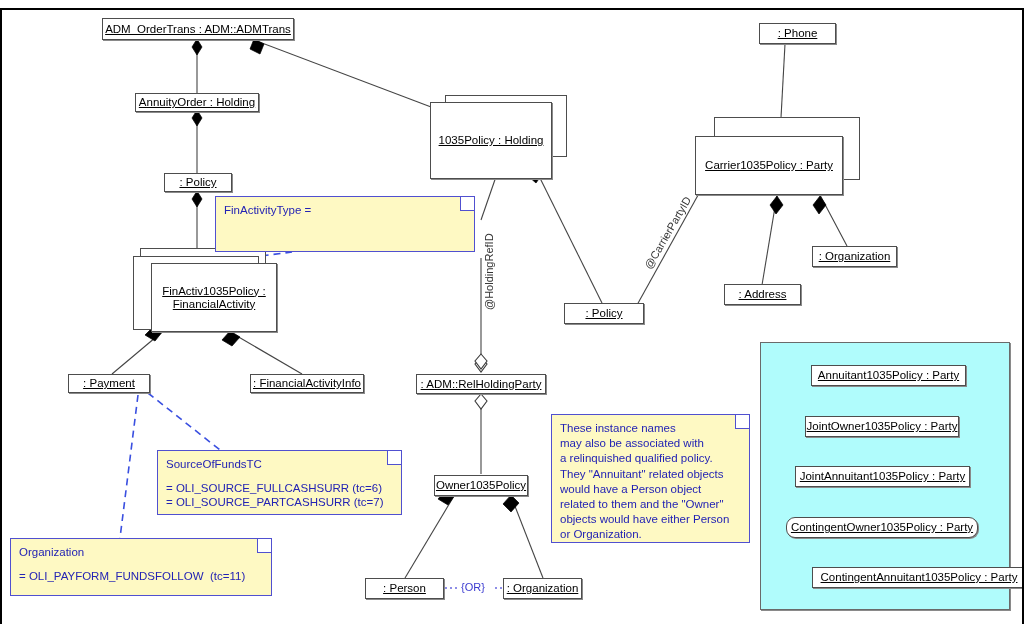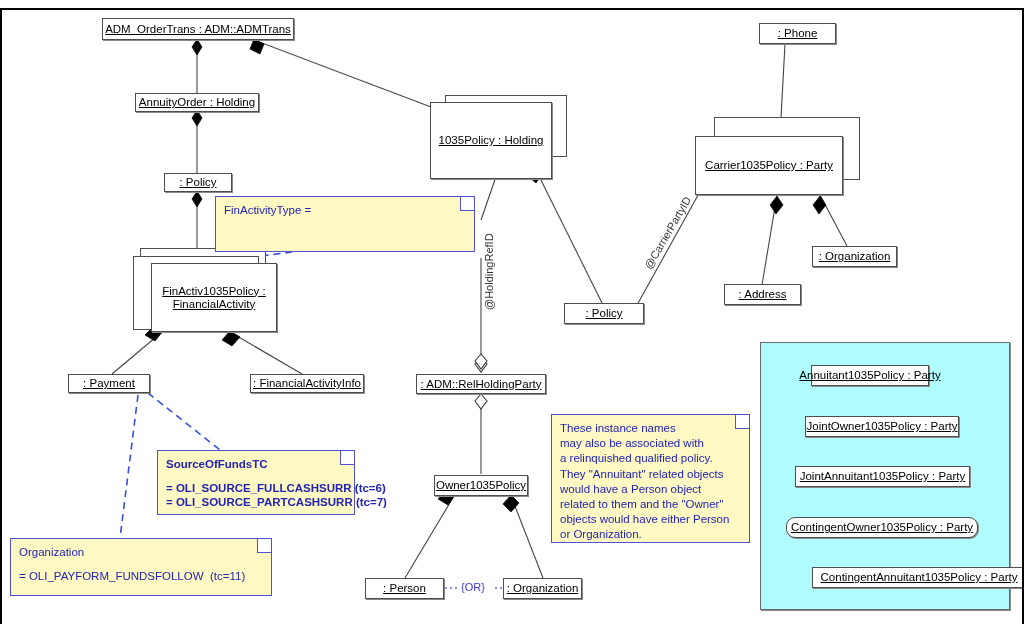--- a/index.html
+++ b/index.html
@@ -269,21 +269,21 @@
   <div class="ortext" style="left:459px; top:571px;">
     <span>{OR}</span>
   </div>
 
   <div class="note" style="left:213px; top:186px; width:260px; height:56px;">
     <div class="fold"></div>
     <div class="line">FinActivityType =</div>
     <div class="gap"></div>
   </div>
 
-  <div class="note" style="left:155px; top:440px; width:198px; height:65px;font-weight:bold;">
+  <div class="note" style="left:155px; top:440px; width:245px; height:65px;">
     <div class="fold"></div>
     <div class="line">SourceOfFundsTC</div>
     <div class="gap"></div>
     <div class="line">= OLI_SOURCE_FULLCASHSURR (tc=6)</div>
     <div class="line">= OLI_SOURCE_PARTCASHSURR (tc=7)</div>
   </div>
 
   <div class="note" style="left:8px; top:528px; width:262px; height:58px;">
     <div class="fold"></div>
     <div class="line">Organization</div>
@@ -297,21 +297,21 @@
     <div class="line">may also be associated with</div>
     <div class="line">a relinquished qualified policy.</div>
     <div class="line">They "Annuitant" related objects</div>
     <div class="line">would have a Person object</div>
     <div class="line">related to them and the "Owner"</div>
     <div class="line">objects would have either Person</div>
     <div class="line">or Organization.</div>
   </div>
 
   <div class="panel" style="left:758px; top:332px; width:250px; height:268px;">
-    <div class="obj" style="left:50px; top:22px; width:118px; height:21px;">
+    <div class="obj" style="left:50px; top:22px; width:155px; height:21px;">
       <span class="nm">Annuitant1035Policy : Party</span>
     </div>
     <div class="obj" style="left:44px; top:73px; width:154px; height:21px;">
       <span class="nm">JointOwner1035Policy : Party</span>
     </div>
     <div class="obj" style="left:34px; top:123px; width:175px; height:21px;">
       <span class="nm">JointAnnuitant1035Policy : Party</span>
     </div>
     <div class="obj" style="left:25px; top:174px; width:192px; height:21px;border-radius:9px;">
       <span class="nm">ContingentOwner1035Policy : Party</span>

